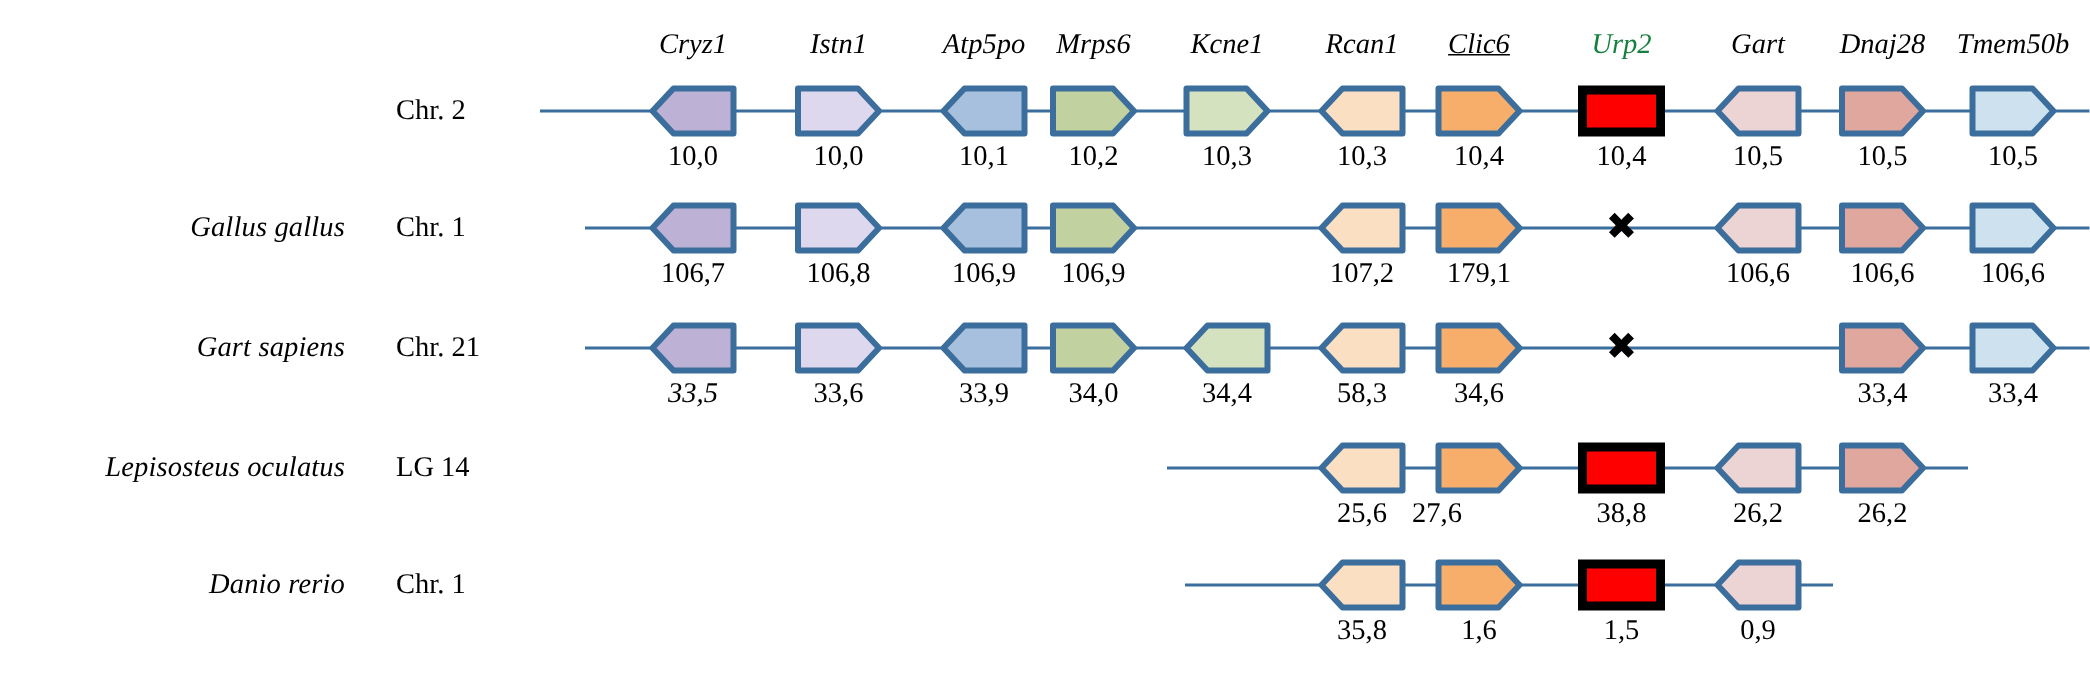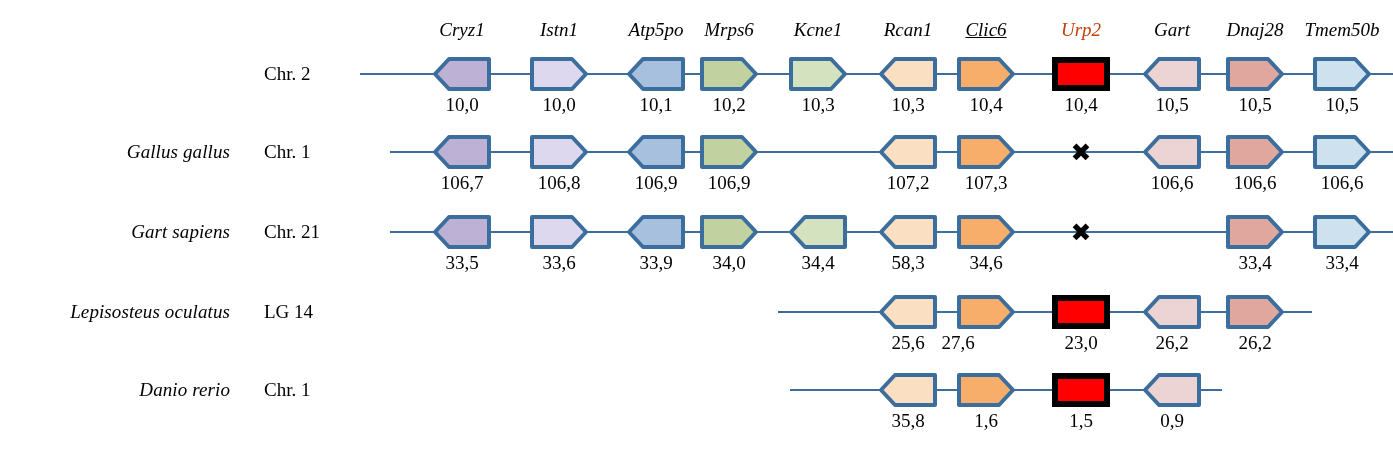--- a/index.html
+++ b/index.html
@@ -39,21 +39,21 @@
   }
   .gene svg{display:block;width:58px;height:34px;overflow:visible;}
   .gene-name{
     position:absolute;
     font-style:italic;
     font-size:19px;
     white-space:nowrap;
     transform:translate(-50%,-100%);
     text-align:center;
   }
-  .gene-name.highlight{color:#c2410c;}
+  .gene-name.highlight{color:#15803d;}
   .coord{
     position:absolute;
     font-size:19px;
     white-space:nowrap;
     transform:translate(-50%,0);
     text-align:center;
   }
   .xmark{
     position:absolute;
     transform:translate(-50%,-50%);
@@ -178,21 +178,21 @@
       <svg viewBox="0 0 58 34">
         <polygon points="56,2 16,2 2,17 16,32 56,32" fill="#fbdfc3" stroke="#3b6e9c" stroke-width="4" stroke-linejoin="round"></polygon>
       </svg>
     </div>
     <div class="coord" style="left: 908px; top: 172px;">107,2</div>
     <div class="gene" style="left: 986px; top: 152px;">
       <svg viewBox="0 0 58 34">
         <polygon points="2,2 42,2 56,17 42,32 2,32" fill="#f6ae6a" stroke="#3b6e9c" stroke-width="4" stroke-linejoin="round"></polygon>
       </svg>
     </div>
-    <div class="coord" style="left: 986px; top: 172px;">107,3</div>
+    <div class="coord" style="left: 986px; top: 172px;">179,1</div>
     <div class="xmark" style="left: 1081px; top: 152px;">✖</div>
     <div class="gene" style="left: 1172px; top: 152px;">
       <svg viewBox="0 0 58 34">
         <polygon points="56,2 16,2 2,17 16,32 56,32" fill="#ecd3d4" stroke="#3b6e9c" stroke-width="4" stroke-linejoin="round"></polygon>
       </svg>
     </div>
     <div class="coord" style="left: 1172px; top: 172px;">106,6</div>
     <div class="gene" style="left: 1255px; top: 152px;">
       <svg viewBox="0 0 58 34">
         <polygon points="2,2 42,2 56,17 42,32 2,32" fill="#e0a79e" stroke="#3b6e9c" stroke-width="4" stroke-linejoin="round"></polygon>
@@ -206,21 +206,21 @@
     </div>
     <div class="coord" style="left: 1342px; top: 172px;">106,6</div>
     <div class="species-name" style="top: 232px;">Gart sapiens</div>
     <div class="chr-label" style="left: 264px; top: 232px;">Chr. 21</div>
     <div class="chrom-line" style="left: 390px; width: 1003px; top: 232px;"></div>
     <div class="gene" style="left: 462px; top: 232px;">
       <svg viewBox="0 0 58 34">
         <polygon points="56,2 16,2 2,17 16,32 56,32" fill="#bdb1d6" stroke="#3b6e9c" stroke-width="4" stroke-linejoin="round"></polygon>
       </svg>
     </div>
-    <div class="coord" style="left: 462px; top: 252px;">33,5</div>
+    <div class="coord" style="left: 462px; top: 252px; font-style: italic;">33,5</div>
     <div class="gene" style="left: 559px; top: 232px;">
       <svg viewBox="0 0 58 34">
         <polygon points="2,2 42,2 56,17 42,32 2,32" fill="#ded8ee" stroke="#3b6e9c" stroke-width="4" stroke-linejoin="round"></polygon>
       </svg>
     </div>
     <div class="coord" style="left: 559px; top: 252px;">33,6</div>
     <div class="gene" style="left: 656px; top: 232px;">
       <svg viewBox="0 0 58 34">
         <polygon points="56,2 16,2 2,17 16,32 56,32" fill="#a7c0de" stroke="#3b6e9c" stroke-width="4" stroke-linejoin="round"></polygon>
       </svg>
@@ -276,21 +276,21 @@
       <svg viewBox="0 0 58 34">
         <polygon points="2,2 42,2 56,17 42,32 2,32" fill="#f6ae6a" stroke="#3b6e9c" stroke-width="4" stroke-linejoin="round"></polygon>
       </svg>
     </div>
     <div class="coord" style="left: 958px; top: 332px;">27,6</div>
     <div class="gene" style="left: 1081px; top: 312px;">
       <svg viewBox="0 0 58 34">
         <rect x="3" y="3" width="52" height="28" fill="#ff0000" stroke="#000000" stroke-width="6" stroke-linejoin="miter"></rect>
       </svg>
     </div>
-    <div class="coord" style="left: 1081px; top: 332px;">23,0</div>
+    <div class="coord" style="left: 1081px; top: 332px;">38,8</div>
     <div class="gene" style="left: 1172px; top: 312px;">
       <svg viewBox="0 0 58 34">
         <polygon points="56,2 16,2 2,17 16,32 56,32" fill="#ecd3d4" stroke="#3b6e9c" stroke-width="4" stroke-linejoin="round"></polygon>
       </svg>
     </div>
     <div class="coord" style="left: 1172px; top: 332px;">26,2</div>
     <div class="gene" style="left: 1255px; top: 312px;">
       <svg viewBox="0 0 58 34">
         <polygon points="2,2 42,2 56,17 42,32 2,32" fill="#e0a79e" stroke="#3b6e9c" stroke-width="4" stroke-linejoin="round"></polygon>
       </svg>

